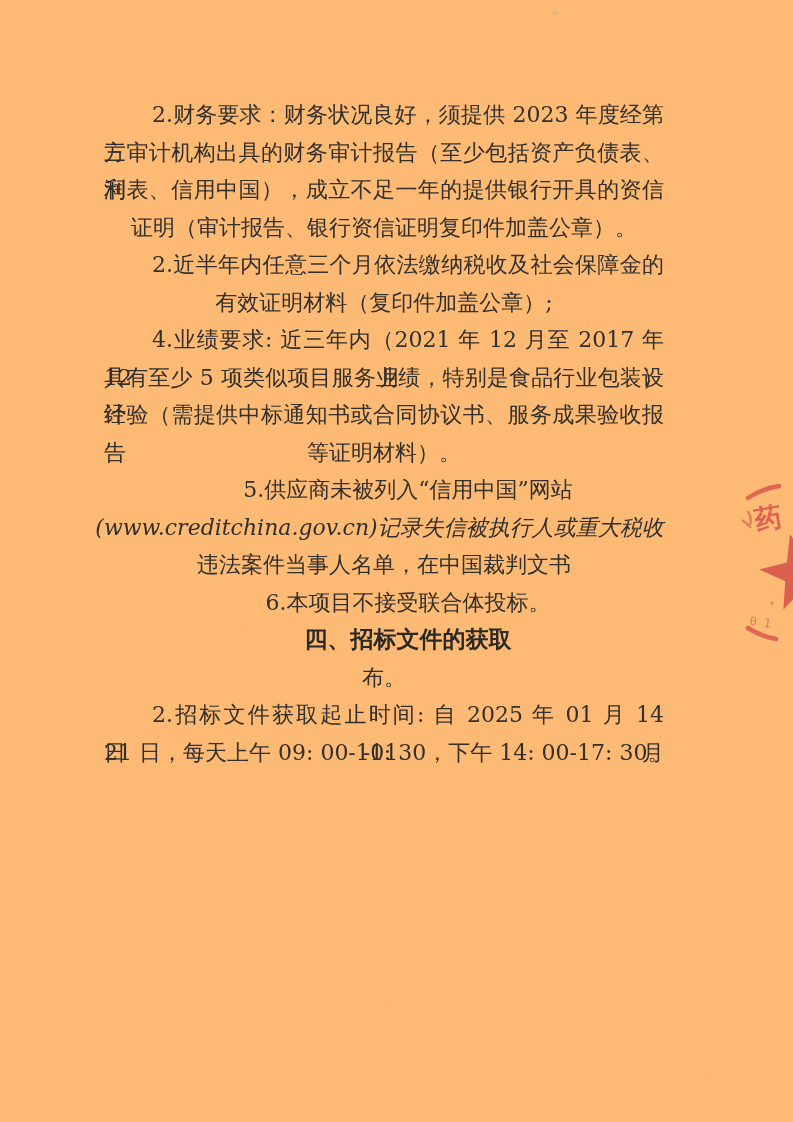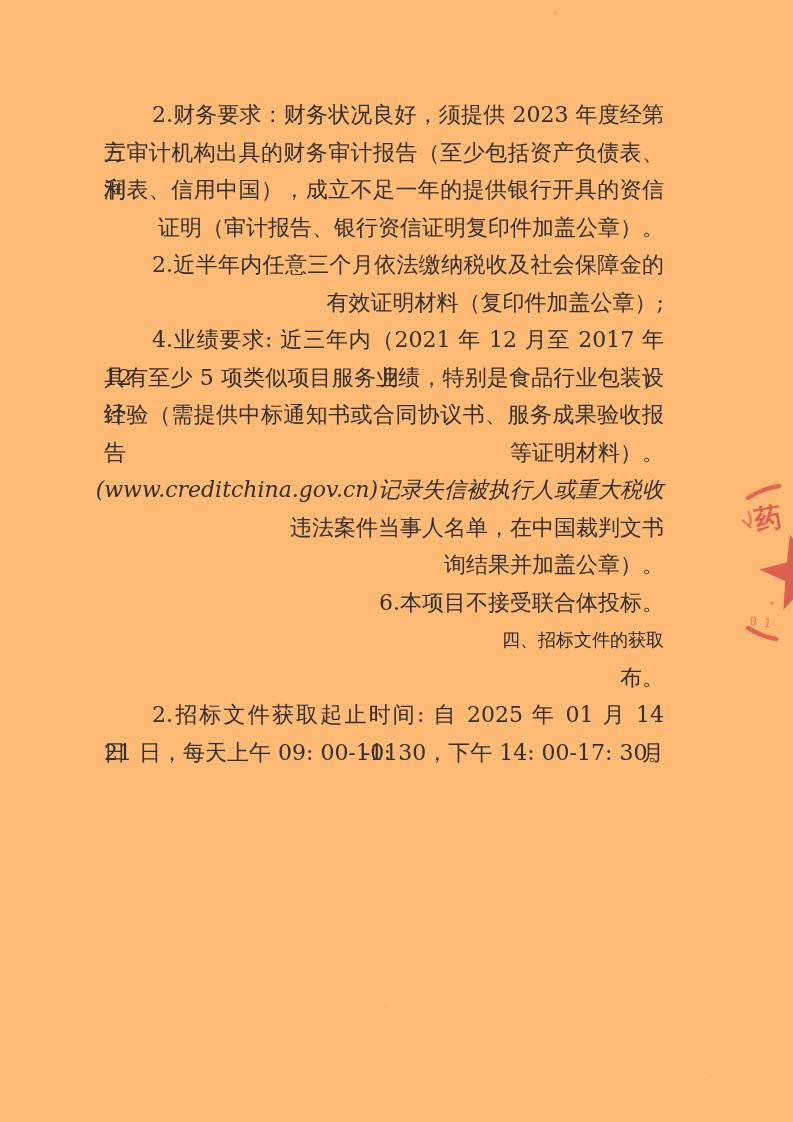--- a/index.html
+++ b/index.html
@@ -15,33 +15,33 @@
   .body-text{
     position:absolute;
     left:104px;top:96px;
     width:560px;
   }
   .ln{
     height:37.5px;
     line-height:37.5px;
     font-size:22px;
     white-space:nowrap;
-    text-align:right;
+    text-align:center;
   }
   .ln.j{
     white-space:normal;
     text-align:justify;
     text-align-last:justify;
     text-justify:inter-character;
   }
   .ln.i{ text-indent:48px; }
   .ln.h{
     font-family:"DejaVu Sans","Liberation Sans",sans-serif;
-    font-weight:normal;
-    font-size:18px;
+    font-weight:bold;
+    font-size:23px;
     color:#2b2926;
   }
   .ln.u{ margin-left:-9px;font-style:italic; }
   .stamp{
     position:absolute;
     right:0;top:455px;
     width:60px;height:200px;
   }
   .scan-noise{
     position:absolute;left:0;top:0;width:2px;height:2px;
@@ -62,23 +62,23 @@
     <div class="ln i j">2.财务要求：财务状况良好，须提供 2023 年度经第三</div>
     <div class="ln j">方审计机构出具的财务审计报告（至少包括资产负债表、利</div>
     <div class="ln j">润表、信用中国），成立不足一年的提供银行开具的资信</div>
     <div class="ln">证明（审计报告、银行资信证明复印件加盖公章）。</div>
     <div class="ln i j">2.近半年内任意三个月依法缴纳税收及社会保障金的</div>
     <div class="ln">有效证明材料（复印件加盖公章）;</div>
     <div class="ln i j">4.业绩要求: 近三年内（2021 年 12 月至 2017 年 12 月）</div>
     <div class="ln j">具有至少 5 项类似项目服务业绩，特别是食品行业包装设计</div>
     <div class="ln j">经验（需提供中标通知书或合同协议书、服务成果验收报告</div>
     <div class="ln">等证明材料）。</div>
+    <div class="ln i">5.供应商未被列入“信用中国”网站</div>
     <div class="ln u">(www.creditchina.gov.cn)记录失信被执行人或重大税收</div>
     <div class="ln">违法案件当事人名单，在中国裁判文书</div>
-    <div class="ln">询结果并加盖公章）。</div>
     <div class="ln i">6.本项目不接受联合体投标。</div>
     <div class="ln i h">四、招标文件的获取</div>
     <div class="ln">布。</div>
     <div class="ln i j">2.招标文件获取起止时间: 自 2025 年 01 月 14 日-01 月</div>
     <div class="ln">21 日，每天上午 09: 00-11: 30，下午 14: 00-17: 30。</div>
   </main>
 
   <svg class="stamp" viewBox="0 0 60 200" width="60" height="200" aria-hidden="true">
     <g fill="none" stroke="#d44c48" stroke-width="4.5" opacity="0.75" stroke-linecap="round">
       <path d="M15 43 A77 77 0 0 1 46 31"></path>

